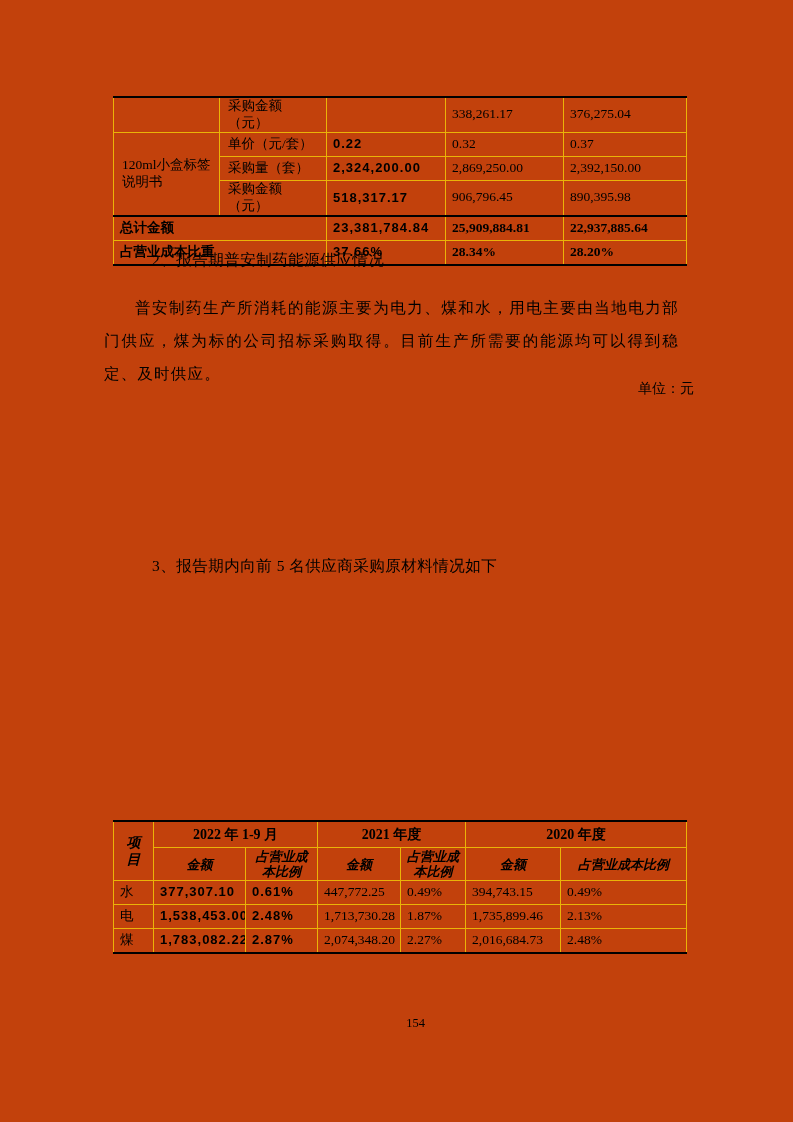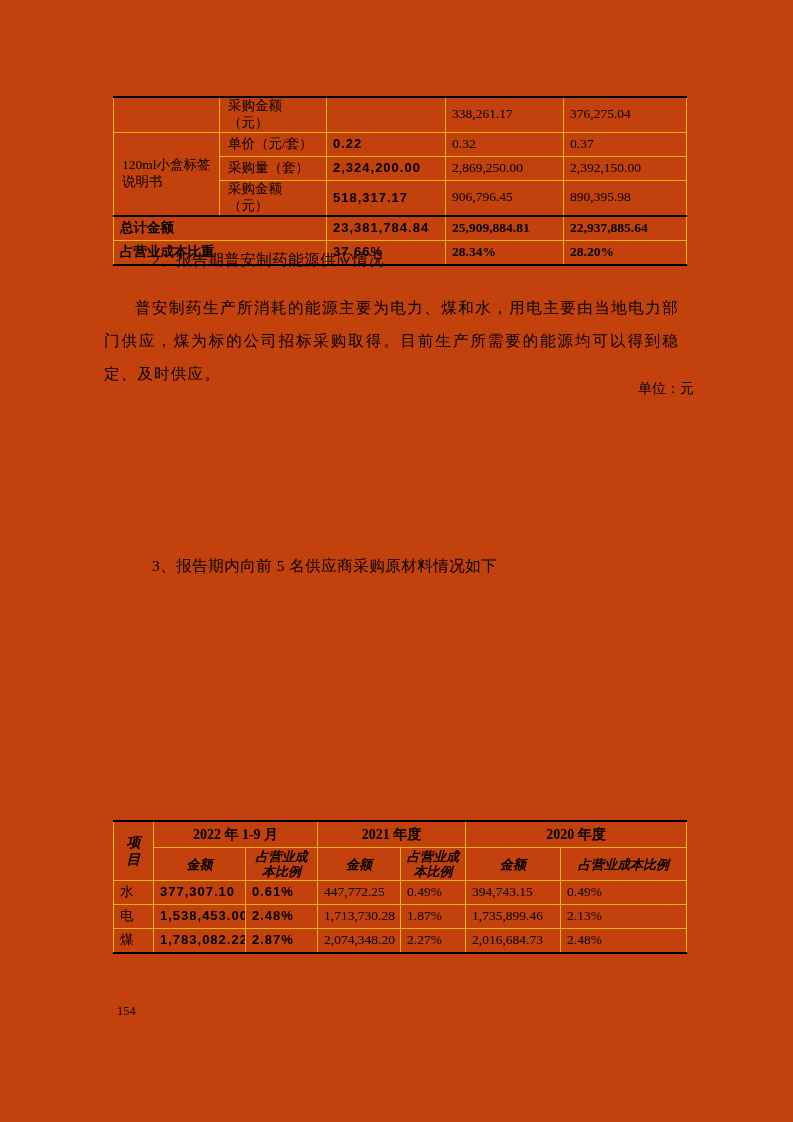--- a/index.html
+++ b/index.html
@@ -36,22 +36,22 @@
   #t2{position:absolute;top:410px;}
   #t2 tr:first-child th{border-top:2.5px solid #000;}
   #t2 tr:last-child td{border-bottom:2.5px solid #000;}
   #t2 th{font-weight:700;text-align:center;}
   #t2 .prow th{height:25px;font-size:14px;}
   #t2 .srow th{height:32px;font-size:13px;line-height:15px;}
   #t2 td{height:23px;}
   .kai{font-style:italic;font-weight:700;}
   
   #h3{top:556px;left:152px;}
-  #pageno{position:absolute;top:1000px;left:113px;width:573px;text-align:left;
-          font-size:12.5px;margin:4px;}
+  #pageno{position:absolute;top:1000px;left:113px;width:573px;text-align:center;
+          font-size:12.5px;margin:16px;}
 </style>
 </head>
 <body>
 
 <div class="page">
 
   <div class="content" id="t1wrap">
     <table id="t1">
       <colgroup>
           <col style="width:106px">

